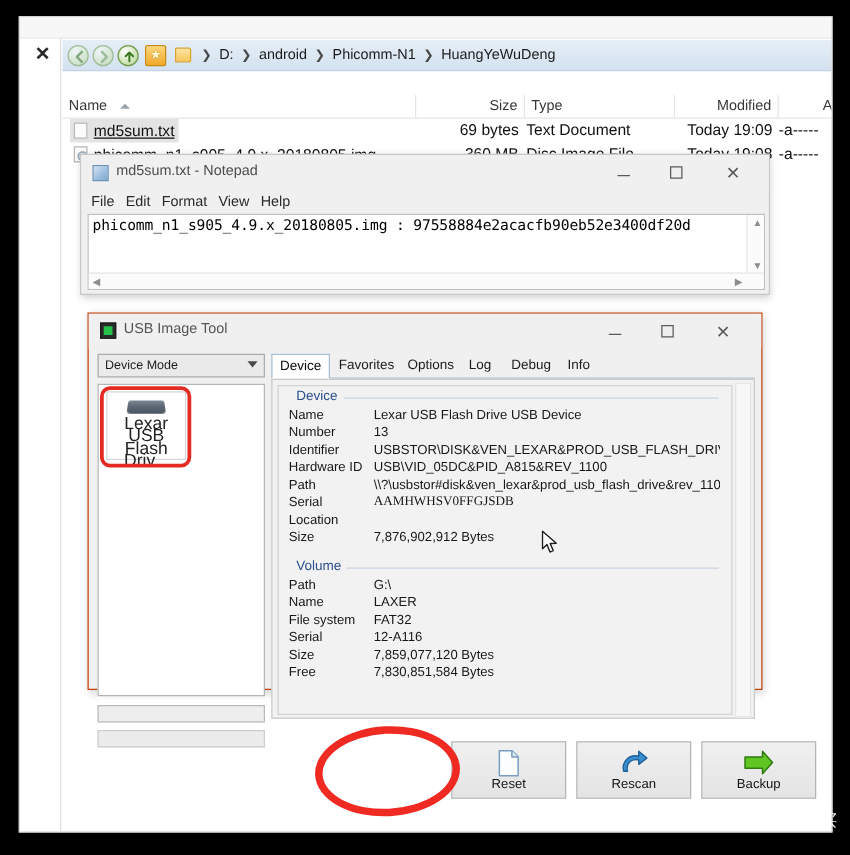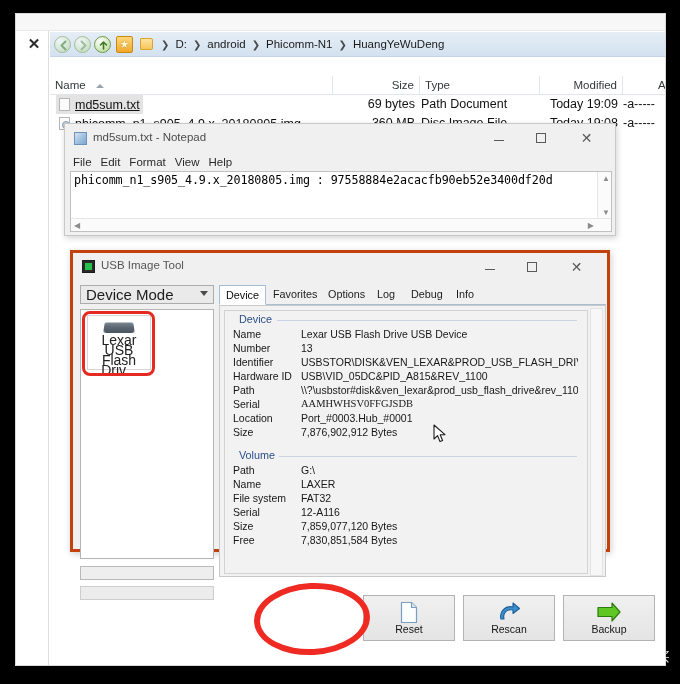--- a/index.html
+++ b/index.html
@@ -220,21 +220,21 @@
     background: #fbfbfb; border-top: 1px solid #e6e6e6;
   }
   .scr-arrow { position: absolute; font-size: 8px; color: #8d8d8d; }
 
   
   #usbtool {
     position: absolute;
     left: 70px; top: 250px;
     width: 540px; height: 302px;
     background: #f0f0f0;
-    border: 3px solid #c2410c;
+    border: 1px solid #c2410c;
     box-shadow: 1px 2px 7px rgba(0,0,0,0.2);
   }
   #usb-title { height: 28px; position: relative; background: #f0f0f0; }
   #usb-icon {
     position: absolute; left: 9px; top: 7px;
     width: 13px; height: 13px;
     background: #2a2a2a;
     border: 1px solid #1b1b1b;
     display: flex; align-items: center; justify-content: center;
   }
@@ -247,21 +247,21 @@
   }
   #usb-min { right: 97px; }
   #usb-max { right: 55px; }
   #usb-close { right: 10px; font-size: 14px; }
 
   #devmode-combo {
     position: absolute; left: 7px; top: 32px;
     width: 134px; height: 19px;
     background: #eaeaea;
     border: 1px solid #acacac;
-    font-size: 15px; color: #1c1c1c;
+    font-size: 10px; color: #1c1c1c;
     line-height: 17px;
     padding-left: 5px;
     cursor: pointer;
   }
   #devmode-combo .chev {
     position: absolute; right: 5px; top: 5px;
     width: 0; height: 0;
     border-left: 4px solid transparent;
     border-right: 4px solid transparent;
     border-top: 5px solid #4a4a4a;
@@ -480,21 +480,21 @@
       <div class="colhdr num" style="left:573px; width:59px;">Attr</div>
     </div>
 
     <div class="filerow" style="top:81px;">
       <div class="cell name-cell">
         <span class="namebox sel">
           <span class="fico"></span><span>md5sum.txt</span>
         </span>
       </div>
       <div class="cell" style="left:283px; width:82px; text-align:right;">69 bytes</div>
-      <div class="cell" style="left:371px; width:118px;">Path Document</div>
+      <div class="cell" style="left:371px; width:118px;">Text Document</div>
       <div class="cell" style="left:478px; width:90px; text-align:right;">Today  19:09</div>
       <div class="cell" style="left:573px; width:59px;">-a-----</div>
     </div>
 
     <div class="filerow" style="top:100px;">
       <div class="cell name-cell">
         <span class="namebox">
           <span class="fico disc"></span><span>phicomm_n1_s905_4.9.x_20180805.img</span>
         </span>
       </div>
@@ -597,21 +597,20 @@
         <div class="kv-key" style="left:8px;  top:59px;">Hardware ID</div>
         <div class="kv-val" style="left:76px; top:59px; width:277px;">USB\VID_05DC&amp;PID_A815&amp;REV_1100</div>
 
         <div class="kv-key" style="left:8px;  top:73px;">Path</div>
         <div class="kv-val" style="left:76px; top:73px; width:277px;">\\?\usbstor#disk&amp;ven_lexar&amp;prod_usb_flash_drive&amp;rev_1100#aamhw</div>
 
         <div class="kv-key" style="left:8px;  top:87px;">Serial</div>
         <div class="kv-val" style="left:76px; top:87px; width:275px;font-family:Liberation Serif, serif;">AAMHWHSV0FFGJSDB</div>
 
         <div class="kv-key" style="left:8px;  top:101px;">Location</div>
-        <div class="kv-val" style="left:76px; top:101px; width:275px;">Port_#0003.Hub_#0001</div>
 
         <div class="kv-key" style="left:8px;  top:115px;">Size</div>
         <div class="kv-val" style="left:76px; top:115px; width:275px;">7,876,902,912 Bytes</div>
 
         <div class="grp-legend" style="left:10px; top:138px;">Volume</div>
         <div class="grp-line" style="left:54px; top:145px; width:298px;"></div>
 
         <div class="kv-key" style="left:8px;  top:153px;">Path</div>
         <div class="kv-val" style="left:76px; top:153px;">G:\</div>
 

